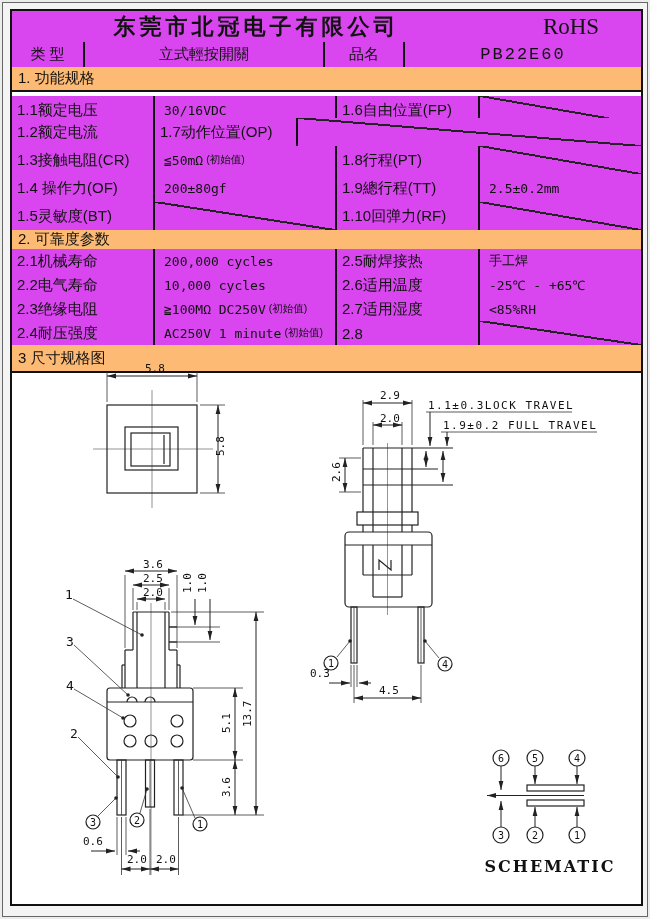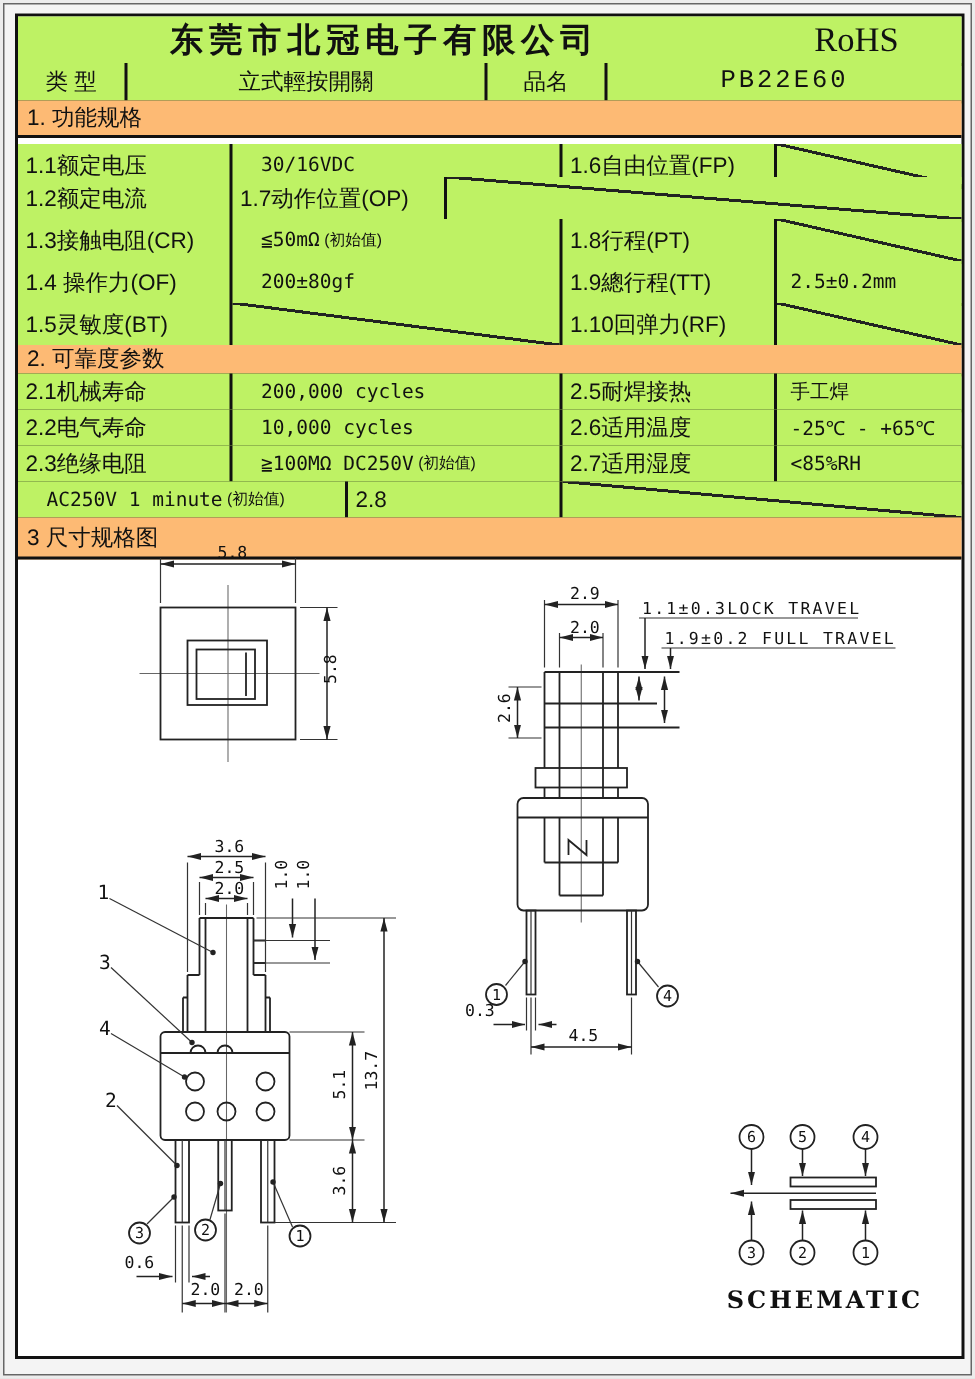--- a/index.html
+++ b/index.html
@@ -1,35 +1,35 @@
 <!DOCTYPE html>
 <html><head>
 <meta charset="utf-8">
 <style>
   html,body{margin:0;padding:0;background:#dcdcdc;}
   .page{position:relative;width:650px;height:919px;background:#ececec;font-family:"Liberation Sans",sans-serif;color:#111;overflow:hidden;}
   .outer-frame{position:absolute;left:2px;top:2px;width:644px;height:913px;border:1px solid #666;background:#f4f4f4;}
   .doc{position:absolute;left:10px;top:9px;width:633px;height:897px;border:2px solid #111;background:#fff;box-sizing:border-box;}
-  .row{position:absolute;left:0;right:0;display:flex;align-items:stretch;border-bottom:2px solid #111;background:#bef264;}
+  .row{position:absolute;left:0;right:0;display:flex;align-items:stretch;border-bottom:2px solid #111;background:#d946ef;}
   .cell{display:flex;align-items:center;box-sizing:border-box;overflow:hidden;white-space:nowrap;}
   .bdr{border-right:2px solid #111;}
   .r-header{top:0;height:31px;}
   .company{flex:1;justify-content:center;font-size:22px;font-weight:bold;letter-spacing:4px;}
   .rohs{width:140px;justify-content:center;font-family:"Liberation Serif",serif;font-size:23px;}
   .r-type{top:31px;height:25px;justify-content:center;}
   .t1{width:73px;justify-content:center;font-size:15px;}
   .t2{width:240px;justify-content:center;font-size:15px;}
   .t3{width:80px;justify-content:center;font-size:15px;}
   .t4{flex:1;justify-content:center;font-family:"Liberation Mono",monospace;font-size:17px;letter-spacing:2px;}
   .r-sec{display:flex;align-items:center;padding-left:6px;font-size:15px;background:#fdba74;position:absolute;left:0;right:0;border-bottom:2px solid #111;}
   .r-s1{top:56px;height:23px;}
   .r-s2{top:219px;height:19px;}
   .r-s3{top:334px;height:26px;}
   .spec .c1{width:143px;padding-left:5px;font-size:15px;}
-  .spec .c2{width:220px;padding-left:19px;font-family:"DejaVu Sans Mono",monospace;font-size:13px;}
+  .spec .c2{width:182px;padding-left:9px;font-family:"DejaVu Sans Mono",monospace;font-size:13px;}
   .spec .c3{width:143px;padding-left:5px;font-size:15px;}
   .spec .c4{flex:1;padding-left:9px;font-family:"DejaVu Sans Mono",monospace;font-size:13px;}
   .note{font-size:10.5px;margin-left:3px;font-family:"Liberation Sans",sans-serif;}
   .diag{background:linear-gradient(to top right,rgba(0,0,0,0) calc(50% - 1px),#222 calc(50% - 1px),#222 calc(50% + 1px),rgba(0,0,0,0) calc(50% + 1px));}
   .s1r0{top:85px;height:28px}.s1r1{top:107px;height:28px}.s1r2{top:135px;height:28px}.s1r3{top:163px;height:28px}.s1r4{top:191px;height:28px}
   .s2r0{top:238px;height:24px}.s2r1{top:262px;height:24px}.s2r2{top:286px;height:24px}.s2r3{top:310px;height:24px}
   .drawing{position:absolute;}
   svg .ln{stroke:#222;stroke-width:1.2;fill:none;}
   svg .thin{stroke:#333;stroke-width:0.8;fill:none;}
   svg .cl{stroke:#666;stroke-width:0.7;fill:none;}
@@ -113,20 +113,21 @@
     <div class="row spec s2r2">
       <div class="cell c1 bdr">2.3绝缘电阻</div>
       <div class="cell c2 bdr">
           <span>≧100MΩ DC250V</span>
           <span class="note">(初始值)</span>
         </div>
       <div class="cell c3 bdr">2.7适用湿度</div>
       <div class="cell c4">&lt;85%RH</div>
     </div>
     <div class="row spec s2r3">
+      <div class="cell c1 bdr">2.4耐压强度</div>
       <div class="cell c2 bdr">
           <span>AC250V 1 minute</span>
           <span class="note">(初始值)</span>
         </div>
       <div class="cell c3 bdr">2.8</div>
       <div class="cell c4 diag"></div>
     </div>
 
     <div class="r-sec r-s3">3 尺寸规格图</div>
 

